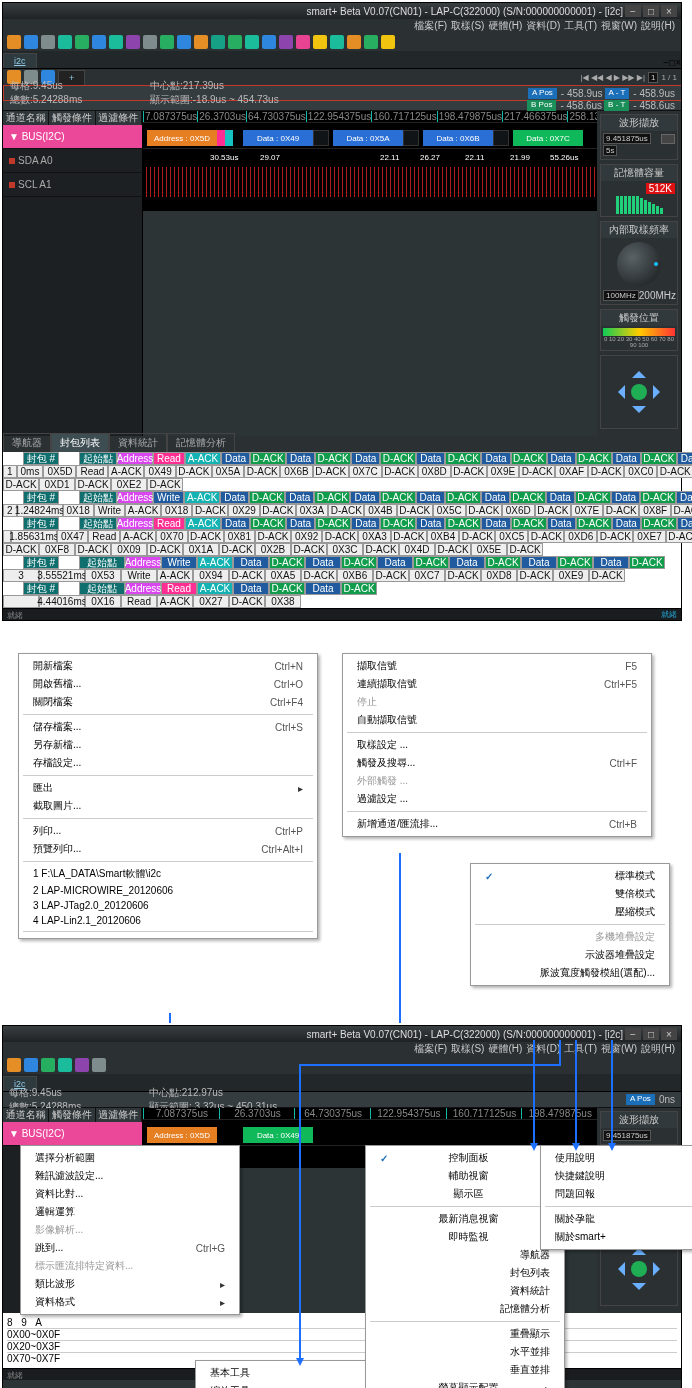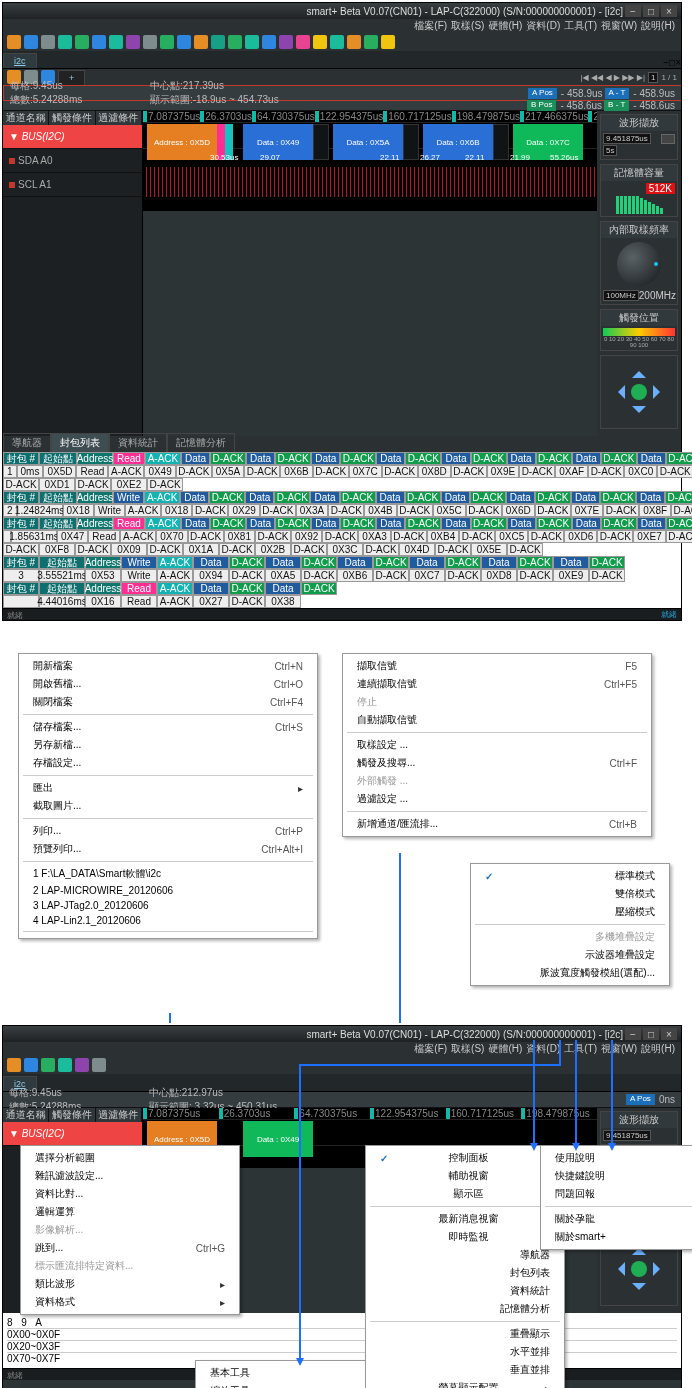--- a/index.html
+++ b/index.html
@@ -21,39 +21,39 @@
   .tab.active{background:#2f3a3f;text-decoration:underline;}
   .ruler-row{display:flex;height:16px;background:#353c40;color:#bbb;font-size:8px;align-items:center;border-bottom:1px solid #111;}
   .ruler-row .lbl{padding:0 6px;white-space:nowrap;}
   .marker{padding:0 4px;color:#fff;font-size:8px;margin-right:2px;}
   .ap{background:#1b6fb8;} .bt{background:#1b8f5a;}
   .body-split{display:flex;}
   .left-col{width:140px;background:#1d2022;border-right:1px solid #000;}
   .lc-head{display:flex;height:14px;background:#30373a;color:#ccc;font-size:8px;}
   .lc-head div{flex:1;text-align:center;border-right:1px solid #111;line-height:14px;}
   .lc-row{height:24px;border-bottom:1px solid #111;color:#aaa;font-size:8px;display:flex;align-items:center;padding-left:6px;gap:3px;}
-  .lc-bus{background:#ef4444;color:#fff;font-style:italic;}
+  .lc-bus{background:#ec4899;color:#fff;}
   .sig-dot{width:6px;height:6px;background:#c0392b;}
   .wave-area{flex:1;background:#000;position:relative;height:100px;overflow:hidden;}
   .timescale{display:flex;color:#888;font-size:7px;height:12px;border-bottom:1px solid #222;}
-  .timescale span{flex:1;text-align:left;border-left:4px solid #14b8a6;padding-left:1px;white-space:nowrap;}
+  .timescale span{flex:1;text-align:center;border-left:1px solid #14b8a6;padding-left:1px;white-space:nowrap;}
   .decode-row{position:relative;height:26px;border-bottom:1px solid #222;}
-  .blk{position:absolute;top:1px;height:36px;color:#fff;font-size:8px;display:flex;align-items:center;justify-content:center;white-space:nowrap;overflow:hidden;}
+  .blk{position:absolute;top:7px;height:16px;color:#fff;font-size:8px;display:flex;align-items:center;justify-content:center;white-space:nowrap;overflow:hidden;}
   .b-orange{background:#e67e22;} .b-pink{background:#ff2e92;} .b-cyan{background:#16c1c1;}
   .b-blue{background:#2a6fd6;} .b-inv{background:#101417;border:1px solid #333;} .b-green{background:#0fb95a;}
   .timing{position:absolute;color:#fff;font-size:8px;top:4px;padding-left:47px;}
   .wave-sq{height:30px;margin-top:4px;background:repeating-linear-gradient(90deg,#000 0 3px,#b01c1c 3px 4px);}
   .tabs2{display:flex;height:16px;background:#2b3033;color:#aaa;font-size:9px;align-items:flex-end;}
   .tabs2 div{padding:2px 8px;border:1px solid #444;border-bottom:none;cursor:pointer;}
   .tabs2 .act{background:#3e4d52;color:#fff;}
   .pk-area{background:#fff;color:#000;}
   .pk-row{display:flex;height:13px;font-size:8px;}
   .cell{border:1px solid #999;padding:0 3px;display:flex;align-items:center;justify-content:center;white-space:nowrap;color:#fff;}
   .hw{width:36px;} .hw2{width:46px;}
-  .h-teal{background:#0f6e6e;} .h-orange{background:#0f766e;} .h-blue{background:#1f5b9e;}
+  .h-teal{background:#0f6e6e;margin-left:20px;} .h-orange{background:#d946ef;} .h-blue{background:#1f5b9e;}
   .h-pink{background:#ff2e92;} .h-cyan{background:#13b3b3;} .h-green{background:#0f9d4c;}
   .v{background:#eee;color:#111;}
   .statusbar{height:12px;background:#1a1d1f;border-top:1px solid #000;}
   .right-panel{width:84px;background:#2b3033;color:#ccc;font-size:8px;padding:3px;}
   .rp-block{border:1px solid #444;margin-bottom:4px;padding:2px;}
   .rp-title{background:#32393c;text-align:center;display:block;margin:-2px -2px 2px -2px;padding:1px;}
   .rp-row{display:flex;justify-content:space-between;align-items:center;margin:1px 0;}
   .knob{width:44px;height:44px;border-radius:50%;background:radial-gradient(circle at 35% 35%,#5a6266,#14181a);margin:4px auto;position:relative;}
   .knob:after{content:"";position:absolute;right:3px;top:20px;width:4px;height:4px;background:#19c1ff;border-radius:50%;}
   .vu{display:flex;gap:1px;height:20px;align-items:flex-end;justify-content:center;}

